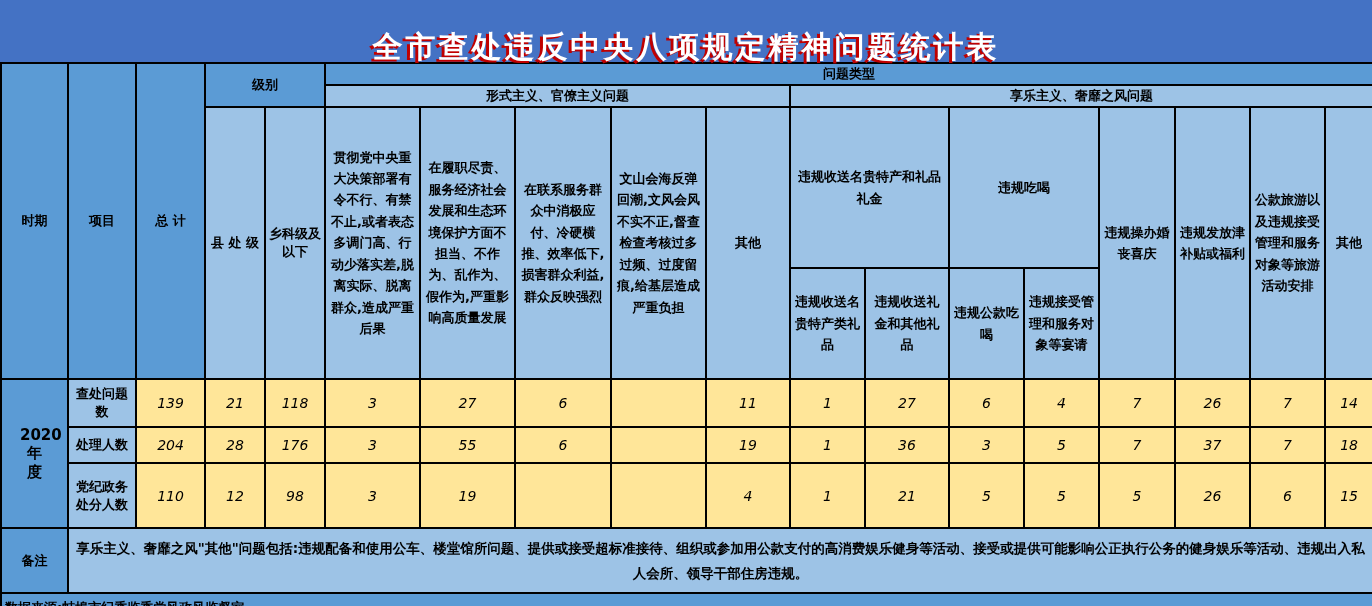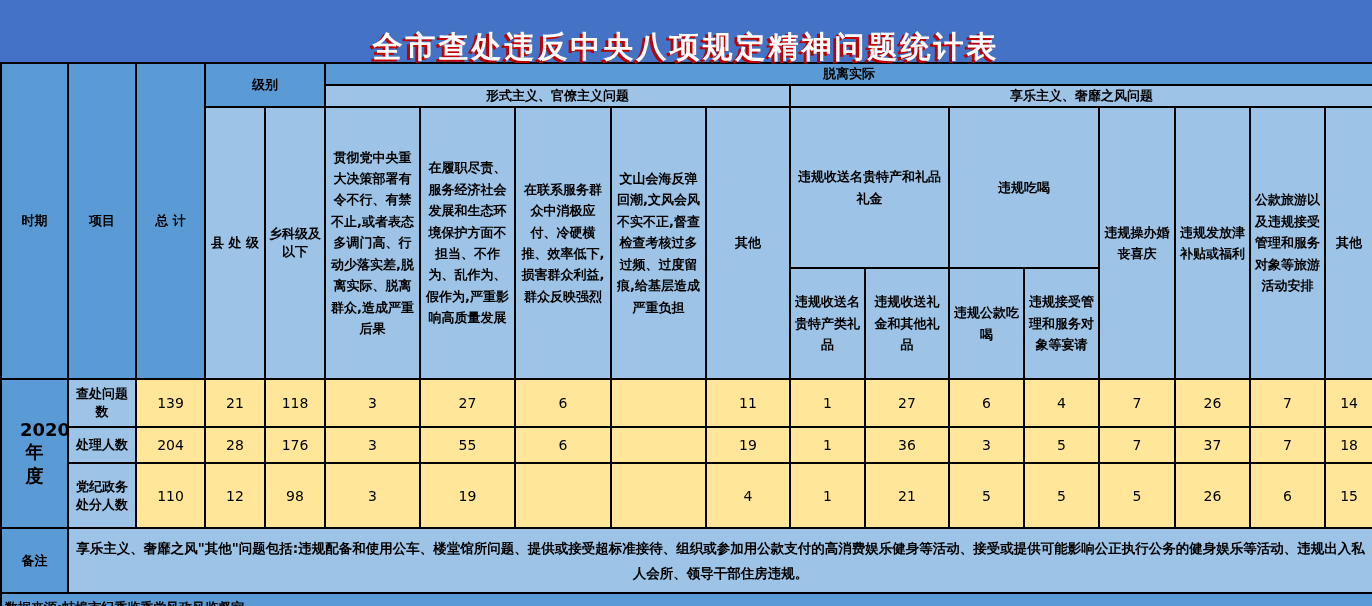--- a/index.html
+++ b/index.html
@@ -24,21 +24,21 @@
   table.grid td{
     border:2px solid #000;
     text-align:center;vertical-align:middle;
     color:#000;box-sizing:border-box;
     padding:1px 3px;
     overflow:hidden;
   }
   .hm{background:#5B9BD5;font-size:13px;font-weight:bold;}
   .hl{background:#9DC3E6;font-size:13px;font-weight:bold;}
   .hl-desc{background:#9DC3E6;font-size:13px;font-weight:bold;line-height:1.65;padding:2px 4px;}
-  .num{background:#FFE699;font-size:14px;font-weight:normal;}
+  .num{background:#FFE699;font-size:14px;font-weight:normal;font-style:italic;}
   .note-text-cell{background:#9DC3E6;font-size:13.5px;font-weight:bold;line-height:1.8;padding:2px 8px;}
   .source-cell{background:#5B9BD5;font-size:13px;font-weight:bold;text-align:left !important;padding-left:5px;}
 </style>
 </head>
 <body>
 
 <div class="sheet">
 
   <div class="title-bar">
     <div class="title-text">全市查处违反中央八项规定精神问题统计表</div>
@@ -65,21 +65,21 @@
         <col style="width:75px">
         <col style="width:48px">
     </colgroup>
 
     <tbody>
         <tr style="height:20px">
       <td class="hm" rowspan="4">时期</td>
       <td class="hm" rowspan="4">项目</td>
       <td class="hm" rowspan="4">总 计</td>
       <td class="hm" rowspan="2" colspan="2">级别</td>
-      <td class="hm" colspan="13">脱离实际</td>
+      <td class="hm" colspan="13">问题类型</td>
     </tr>
 
     <tr style="height:21px">
       <td class="hl" colspan="5">形式主义、官僚主义问题</td>
       <td class="hl" colspan="8">享乐主义、奢靡之风问题</td>
     </tr>
 
     <tr style="height:161px">
       <td class="hl" rowspan="2">县 处 级</td>
       <td class="hl" rowspan="2">乡科级及以下</td>
@@ -97,21 +97,21 @@
     </tr>
 
     <tr style="height:111px">
       <td class="hl-desc">违规收送名贵特产类礼品</td>
       <td class="hl-desc">违规收送礼金和其他礼品</td>
       <td class="hl-desc">违规公款吃喝</td>
       <td class="hl-desc">违规接受管理和服务对象等宴请</td>
     </tr>
 
     <tr style="height:48px">
-      <td class="hm" rowspan="3" style="font-size:18px;padding:18px;">2020年度</td>
+      <td class="hm" rowspan="3" style="font-size:15px;padding:18px;">2020年度</td>
       <td class="hl">查处问题数</td>
       <td class="num">139</td>
       <td class="num">21</td>
       <td class="num">118</td>
       <td class="num">3</td>
       <td class="num">27</td>
       <td class="num">6</td>
       <td class="num"></td>
       <td class="num">11</td>
       <td class="num">1</td>

